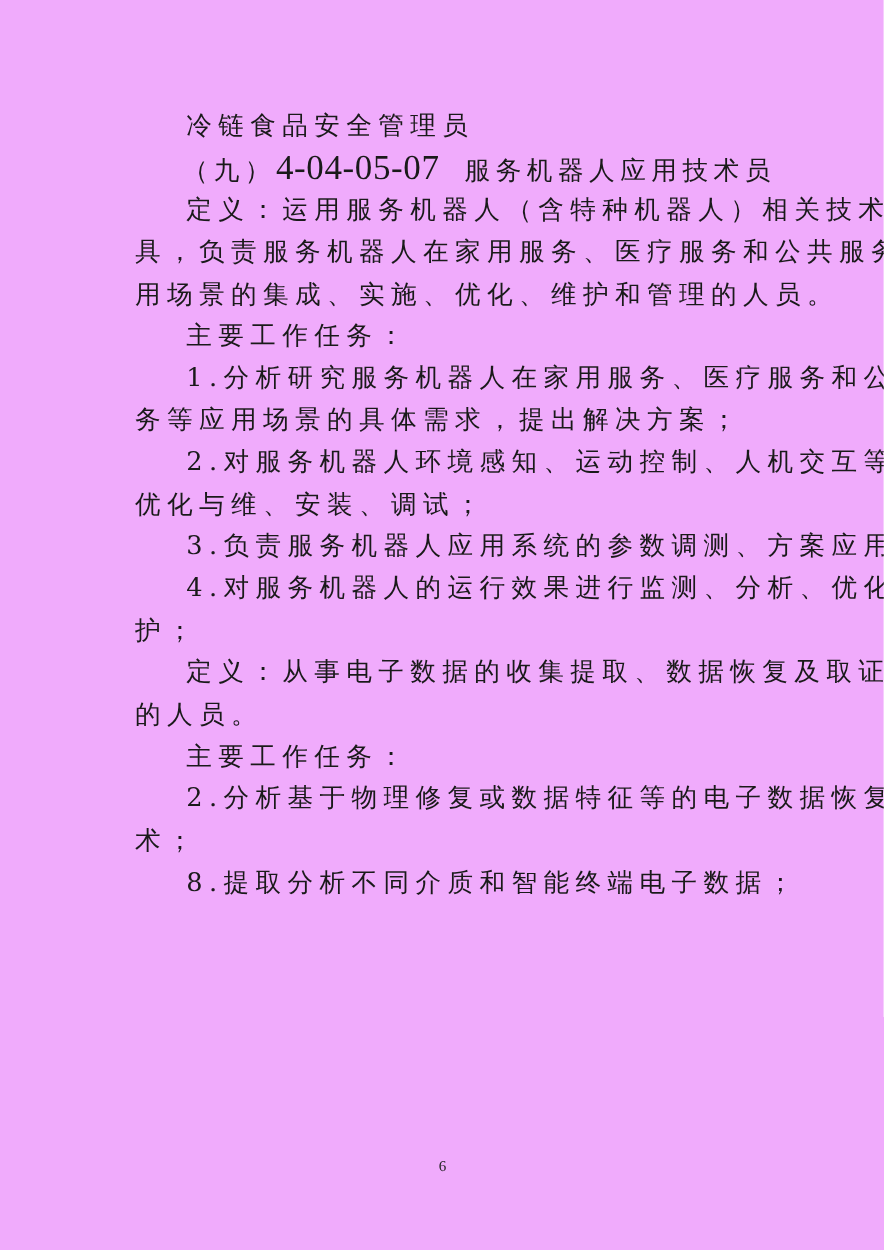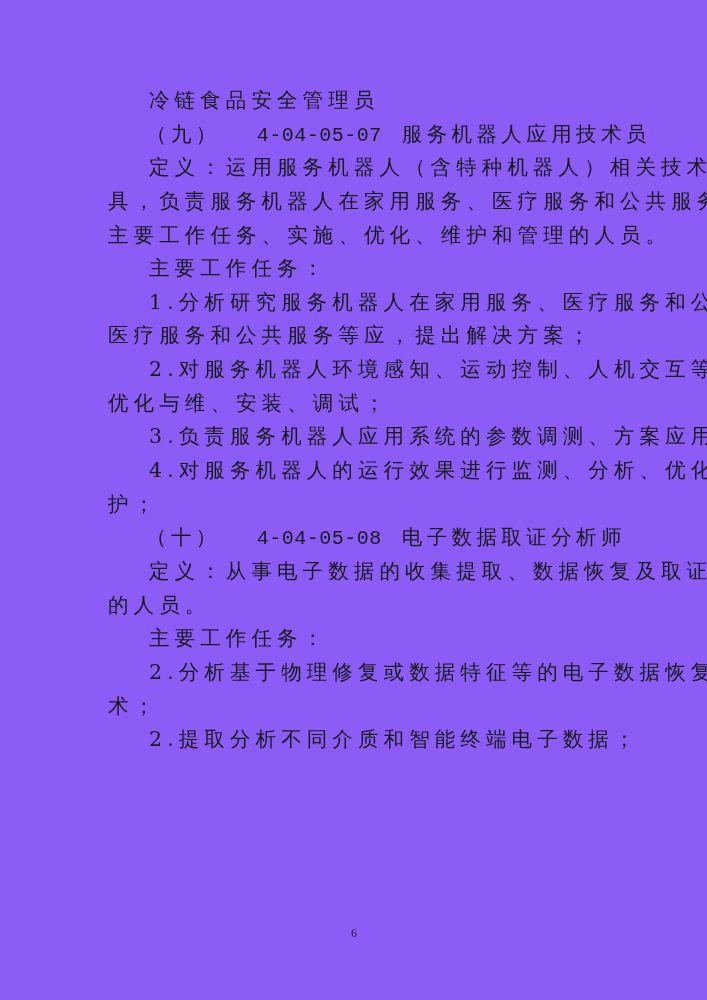--- a/index.html
+++ b/index.html
@@ -1,56 +1,53 @@
 <!DOCTYPE html>
 <html><head>
 <meta charset="utf-8">
 <style>
   html, body { margin: 0; padding: 0; background: #ffffff; }
   body { width: 707px; height: 1000px; position: relative; overflow: hidden;
          font-family: "DejaVu Serif", "Liberation Serif", serif; color: #1a1a1a; }
-  .page { position: absolute; left: 0; top: 0; width: 707px; height: 1000px; background: #8b5cf6; }
+  .page { position: absolute; left: 0; top: 0; width: 707px; height: 1000px; background: #f0abfc; }
   .content { position: absolute; left: 108px; top: 84px; width: 494px; }
   .line { height: 33.65px; line-height: 33.65px; font-size: 20.5px; letter-spacing: 5.1px;
           white-space: nowrap; overflow: visible; }
   .indent { padding-left: 41px; }
   .heading { padding-left: 38px; letter-spacing: 4.4px; }
-  .heading .code { font-family: Liberation Mono, monospace; letter-spacing: 0.5px; font-size: 20px; margin-left: 36px; }
+  .heading .code { font-family: Liberation Serif, serif; letter-spacing: 0.5px; font-size: 28px; }
   .heading .title { margin-left: 20px; }
   .page-number { position: absolute; left: 347px; top: 926px; width: 14px; text-align: center;
                  font-size: 12px; font-family: "Liberation Serif", serif; color: #222; }
 </style>
 </head>
 <body>
 
 <div class="page">
   <div class="content">
 
     <div class="line indent">冷链食品安全管理员</div>
 
     <div class="line heading">
       <span>（九）</span><span class="code">4-04-05-07</span><span class="title">服务机器人应用技术员</span>
     </div>
     <div class="line indent">定义：运用服务机器人（含特种机器人）相关技术及工</div>
     <div class="line">具，负责服务机器人在家用服务、医疗服务和公共服务等应</div>
-    <div class="line">主要工作任务、实施、优化、维护和管理的人员。</div>
+    <div class="line">用场景的集成、实施、优化、维护和管理的人员。</div>
     <div class="line indent">主要工作任务：</div>
     <div class="line indent">1.分析研究服务机器人在家用服务、医疗服务和公共服</div>
-    <div class="line">医疗服务和公共服务等应，提出解决方案；</div>
+    <div class="line">务等应用场景的具体需求，提出解决方案；</div>
     <div class="line indent">2.对服务机器人环境感知、运动控制、人机交互等系统</div>
     <div class="line">优化与维、安装、调试；</div>
     <div class="line indent">3.负责服务机器人应用系统的参数调测、方案应用和部</div>
     <div class="line indent">4.对服务机器人的运行效果进行监测、分析、优化与维</div>
     <div class="line">护；</div>
 
-    <div class="line heading">
-      <span>（十）</span><span class="code">4-04-05-08</span><span class="title">电子数据取证分析师</span>
-    </div>
     <div class="line indent">定义：从事电子数据的收集提取、数据恢复及取证分析</div>
     <div class="line">的人员。</div>
     <div class="line indent">主要工作任务：</div>
     <div class="line indent">2.分析基于物理修复或数据特征等的电子数据恢复技</div>
     <div class="line">术；</div>
-    <div class="line indent">2.提取分析不同介质和智能终端电子数据；</div>
+    <div class="line indent">8.提取分析不同介质和智能终端电子数据；</div>
   </div>
 
   <div class="page-number">6</div>
 </div>
 
 </body></html>

